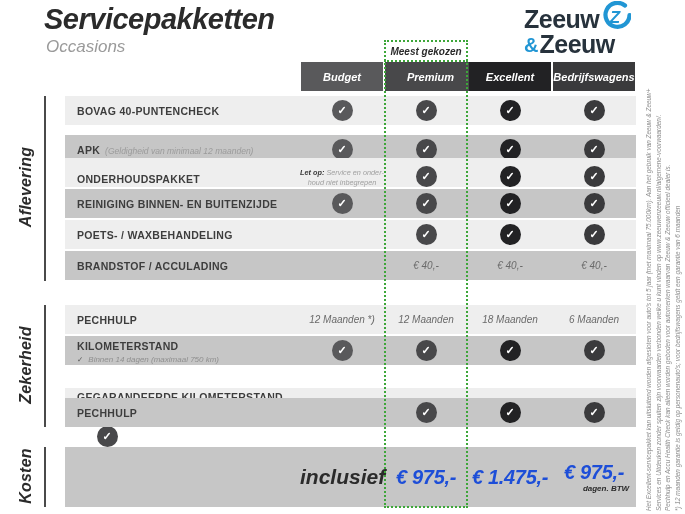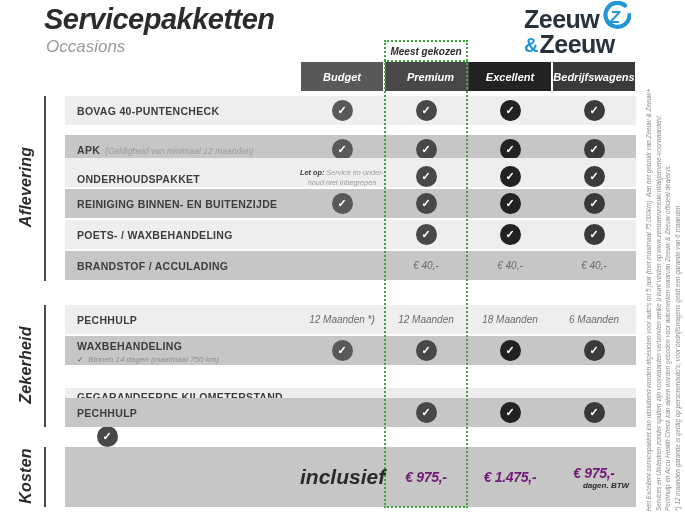--- a/index.html
+++ b/index.html
@@ -33,21 +33,21 @@
   .subchk{font-style:normal;color:#555;margin-right:5px;font-size:7.5px;}
   .vcell{width:84px;display:flex;flex-direction:column;align-items:center;justify-content:center;}
   .chk{width:21px;height:21px;border-radius:50%;display:flex;align-items:center;justify-content:center;color:#ffffff;font-size:11px;font-weight:bold;}
   .val{font-size:10px;font-style:italic;color:#6a6a6a;}
   .bnote{font-size:7.3px;font-style:italic;color:#a0a0a0;text-align:center;line-height:1.3;}
   .bnote b{color:#3a3a3a;font-style:italic;}
 
   
   .kostenrow{top:447px;height:60px;background:#c6c6c6;}
   .incl{font-size:21px;font-weight:bold;font-style:italic;color:#2b2b2b;text-align:right;width:100%;padding-right:3px;box-sizing:border-box;}
-  .price{font-size:14px;font-weight:bold;font-style:italic;color:#701a75;letter-spacing:-0.3px;}
+  .price{font-size:20px;font-weight:bold;font-style:italic;color:#1d4ed8;letter-spacing:-0.3px;}
   .psub{font-size:8px;font-weight:bold;font-style:italic;color:#2b2b2b;margin-left:24px;margin-top:0px;}
 
   
   .badge{position:absolute;left:384px;top:40px;width:84px;height:22px;box-sizing:border-box;background:#ffffff;display:flex;align-items:center;justify-content:center;z-index:4;}
   .badge span{font-size:10px;font-weight:bold;font-style:italic;color:#2b2b2b;}
   .frame{position:absolute;left:384px;top:40px;width:84px;height:468px;border:2px dotted #3da639;box-sizing:border-box;z-index:5;pointer-events:none;}
   .badge-underline{position:absolute;left:384px;top:60px;width:84px;height:0px;border-top:2px dotted #3da639;z-index:6;pointer-events:none;}
 
   
   .sideline{position:absolute;left:44px;width:2px;background:#4a4a4a;}
@@ -212,21 +212,21 @@
         </div>
         <div class="vcell">
           <span class="val">18 Maanden</span>
         </div>
         <div class="vcell">
           <span class="val">6 Maanden</span>
         </div>
       </div>
       <div class="row dark" style="top: 336px;">
         <div class="lcell">
-          <div class="rline"><span class="rlabel">WAXBEHANDELING</span></div>
+          <div class="rline"><span class="rlabel">KILOMETERSTAND</span></div>
           <div class="rsub"><span class="subchk">✓</span><span>Binnen 14 dagen (maximaal 750 km)</span></div>
         </div>
         <div class="vcell">
           <span class="chk" style="background: rgb(89, 89, 91);">✓</span>
         </div>
         <div class="vcell">
           <span class="chk" style="background: rgb(72, 72, 74);">✓</span>
         </div>
         <div class="vcell">
           <span class="chk" style="background: rgb(34, 34, 36);">✓</span>

